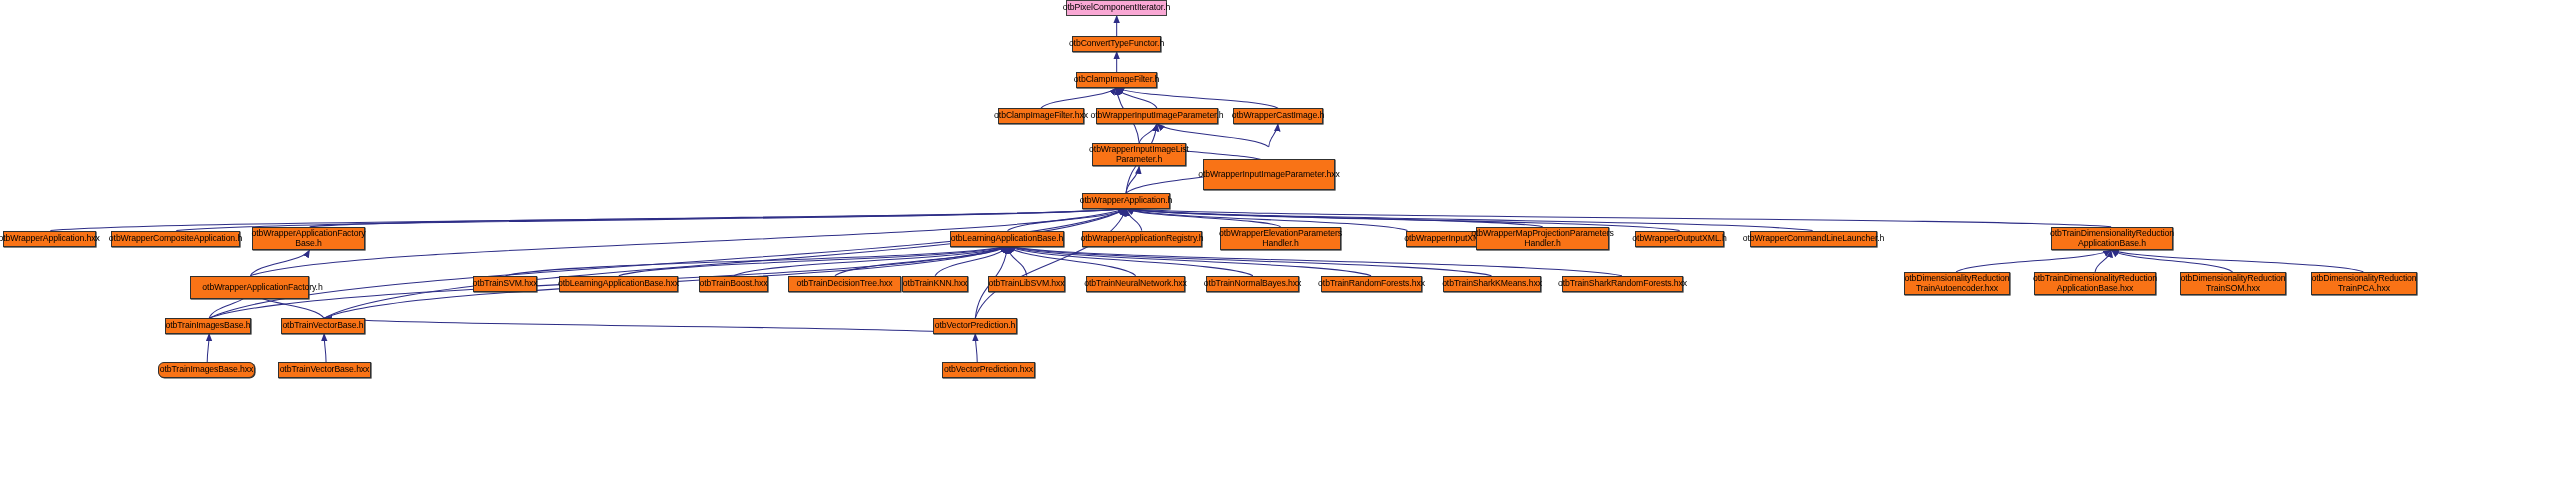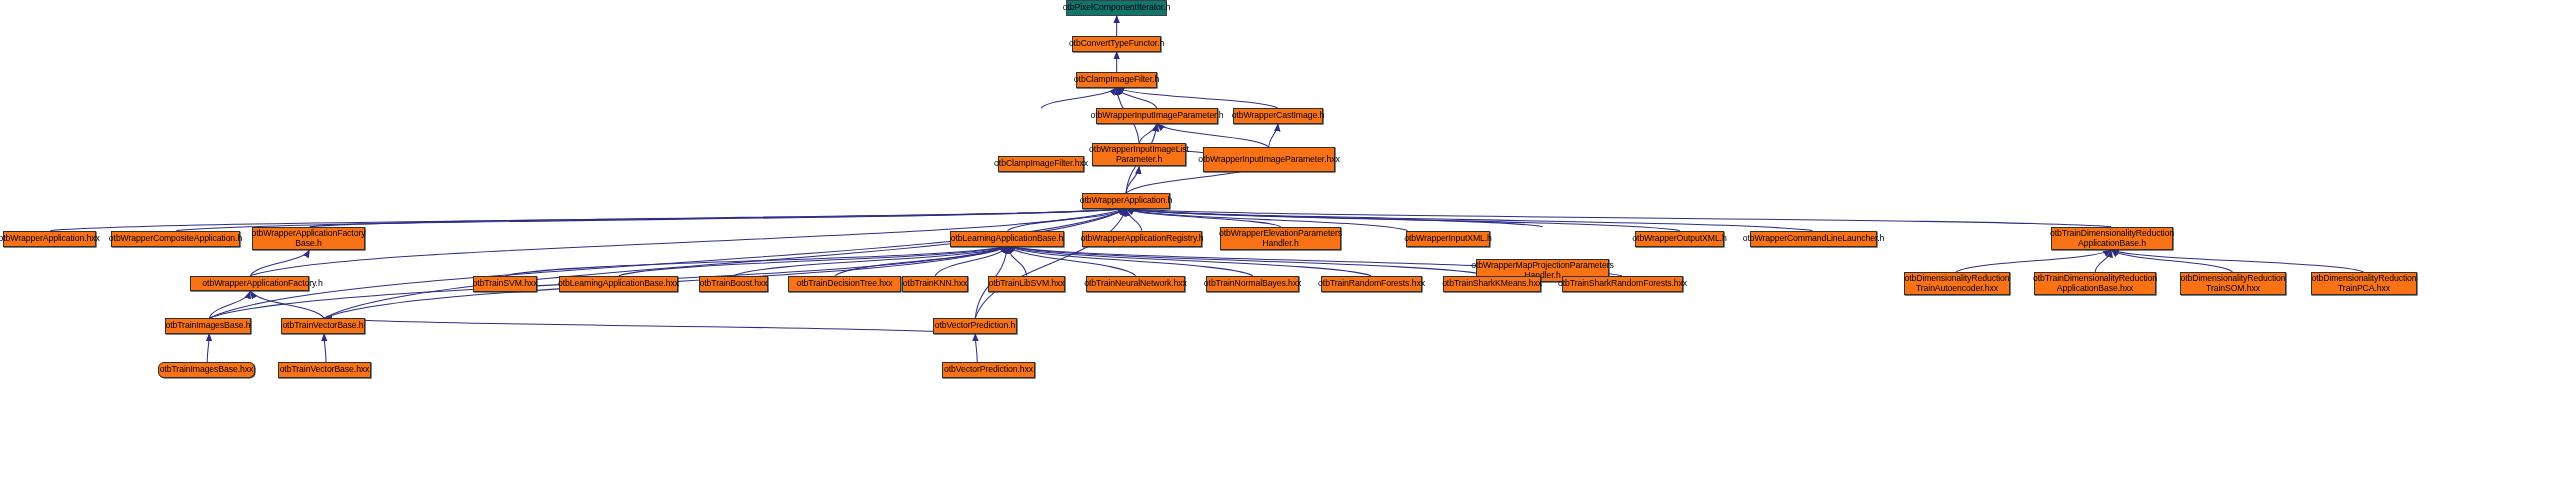--- a/index.html
+++ b/index.html
@@ -34,21 +34,21 @@
     line-height: 9.7px;
     text-align: center;
     display: flex;
     align-items: center;
     justify-content: center;
     white-space: pre-line;
     letter-spacing: -0.1px;
     z-index: 5;
   }
   .node.root {
-    background: #0f766e;
+    background: #f9a8d4;
     border: 0.6px solid #404040;
   }
   .node.thick {
     border: 0.6px solid #303030;
     box-shadow: 0.6px 0.6px 0 0 #303030;
   }
 </style>
 </head>
 <body>
 
@@ -112,43 +112,43 @@
         <path d="M320,562 C320.36,540 322.64,540 323,518" fill="none" stroke="#2d2d86" stroke-width="1.6" marker-end="url(#arrow)"></path>
         <path d="M504.5,562 C504.14,540 501.86,540 501.5,518" fill="none" stroke="#2d2d86" stroke-width="1.6" marker-end="url(#arrow)"></path>
         <path d="M1515.5,562 C1515.14,540 1512.86,540 1512.5,518" fill="none" stroke="#2d2d86" stroke-width="1.6" marker-end="url(#arrow)"></path>
         <path d="M1512.5,518 C1391.18,506 622.8199999999999,506 501.5,494" fill="none" stroke="#2d2d86" stroke-width="1.6" marker-end="url(#arrow)"></path>
       </g>
   </svg>
   <div id="nodes">
       <div class="node root" style="left: 1066px; top: 0px; width: 101px; height: 15.5px;">otbPixelComponentIterator.h</div>
       <div class="node thick" style="left: 1072px; top: 36px; width: 89px; height: 15.5px;">otbConvertTypeFunctor.h</div>
       <div class="node thick" style="left: 1076px; top: 72px; width: 81px; height: 15.5px;">otbClampImageFilter.h</div>
-      <div class="node thick" style="left: 998px; top: 108px; width: 86px; height: 15.5px; margin-top: 48px;">otbClampImageFilter.hxx</div>
+      <div class="node thick" style="left: 998px; top: 108px; width: 86px; height: 15.5px;">otbClampImageFilter.hxx</div>
       <div class="node thick" style="left: 1096px; top: 108px; width: 122px; height: 15.5px;">otbWrapperInputImageParameter.h</div>
       <div class="node thick" style="left: 1233px; top: 108px; width: 90px; height: 15.5px;">otbWrapperCastImage.h</div>
       <div class="node thick" style="left: 1092px; top: 143px; width: 94px; height: 23px;">otbWrapperInputImageList
 Parameter.h</div>
-      <div class="node thick" style="left: 1203px; top: 147px; width: 132px; height: 25px;">otbWrapperInputImageParameter.hxx</div>
+      <div class="node thick" style="left: 1203px; top: 159px; width: 132px; height: 31px;">otbWrapperInputImageParameter.hxx</div>
       <div class="node thick" style="left: 1082px; top: 193px; width: 88px; height: 15.5px;">otbWrapperApplication.h</div>
       <div class="node thick" style="left: 2.6px; top: 231px; width: 93px; height: 15.5px;">otbWrapperApplication.hxx</div>
       <div class="node thick" style="left: 111px; top: 231px; width: 129px; height: 15.5px;">otbWrapperCompositeApplication.h</div>
       <div class="node thick" style="left: 252px; top: 227px; width: 113px; height: 23px;">otbWrapperApplicationFactory
 Base.h</div>
       <div class="node thick" style="left: 950px; top: 231px; width: 114px; height: 15.5px;">otbLearningApplicationBase.h</div>
       <div class="node thick" style="left: 1082px; top: 231px; width: 120px; height: 15.5px;">otbWrapperApplicationRegistry.h</div>
       <div class="node thick" style="left: 1220px; top: 227px; width: 121px; height: 23px;">otbWrapperElevationParameters
 Handler.h</div>
       <div class="node thick" style="left: 1365px; top: 231px; width: 84px; height: 15.5px; margin-left: 41px;">otbWrapperInputXML.h</div>
-      <div class="node thick" style="left: 1476px; top: 227px; width: 133px; height: 23px; margin-top: 32px;">otbWrapperMapProjectionParameters
+      <div class="node thick" style="left: 1476px; top: 227px; width: 133px; height: 23px;">otbWrapperMapProjectionParameters
 Handler.h</div>
       <div class="node thick" style="left: 1635px; top: 231px; width: 89px; height: 15.5px;">otbWrapperOutputXML.h</div>
       <div class="node thick" style="left: 1750px; top: 231px; width: 127px; height: 15.5px;">otbWrapperCommandLineLauncher.h</div>
       <div class="node thick" style="left: 2051px; top: 227px; width: 122px; height: 23px;">otbTrainDimensionalityReduction
 ApplicationBase.h</div>
-      <div class="node thick" style="left: 190px; top: 276px; width: 119px; height: 15px; padding-left: 26px;">otbWrapperApplicationFactory.h</div>
+      <div class="node thick" style="left: 190px; top: 276px; width: 119px; height: 23px; padding-left: 26px;">otbWrapperApplicationFactory.h</div>
       <div class="node thick" style="left: 473px; top: 276px; width: 64px; height: 15.5px;">otbTrainSVM.hxx</div>
       <div class="node thick" style="left: 559px; top: 276px; width: 119px; height: 15.5px;">otbLearningApplicationBase.hxx</div>
       <div class="node thick" style="left: 699px; top: 276px; width: 69px; height: 15.5px;">otbTrainBoost.hxx</div>
       <div class="node thick" style="left: 788px; top: 276px; width: 113px; height: 15.5px;">otbTrainDecisionTree.hxx</div>
       <div class="node thick" style="left: 902px; top: 276px; width: 66px; height: 15.5px;">otbTrainKNN.hxx</div>
       <div class="node thick" style="left: 988px; top: 276px; width: 77px; height: 15.5px;">otbTrainLibSVM.hxx</div>
       <div class="node thick" style="left: 1086px; top: 276px; width: 99px; height: 15.5px;">otbTrainNeuralNetwork.hxx</div>
       <div class="node thick" style="left: 1206px; top: 276px; width: 93px; height: 15.5px;">otbTrainNormalBayes.hxx</div>
       <div class="node thick" style="left: 1321px; top: 276px; width: 101px; height: 15.5px;">otbTrainRandomForests.hxx</div>
       <div class="node thick" style="left: 1443px; top: 276px; width: 98px; height: 15.5px;">otbTrainSharkKMeans.hxx</div>

